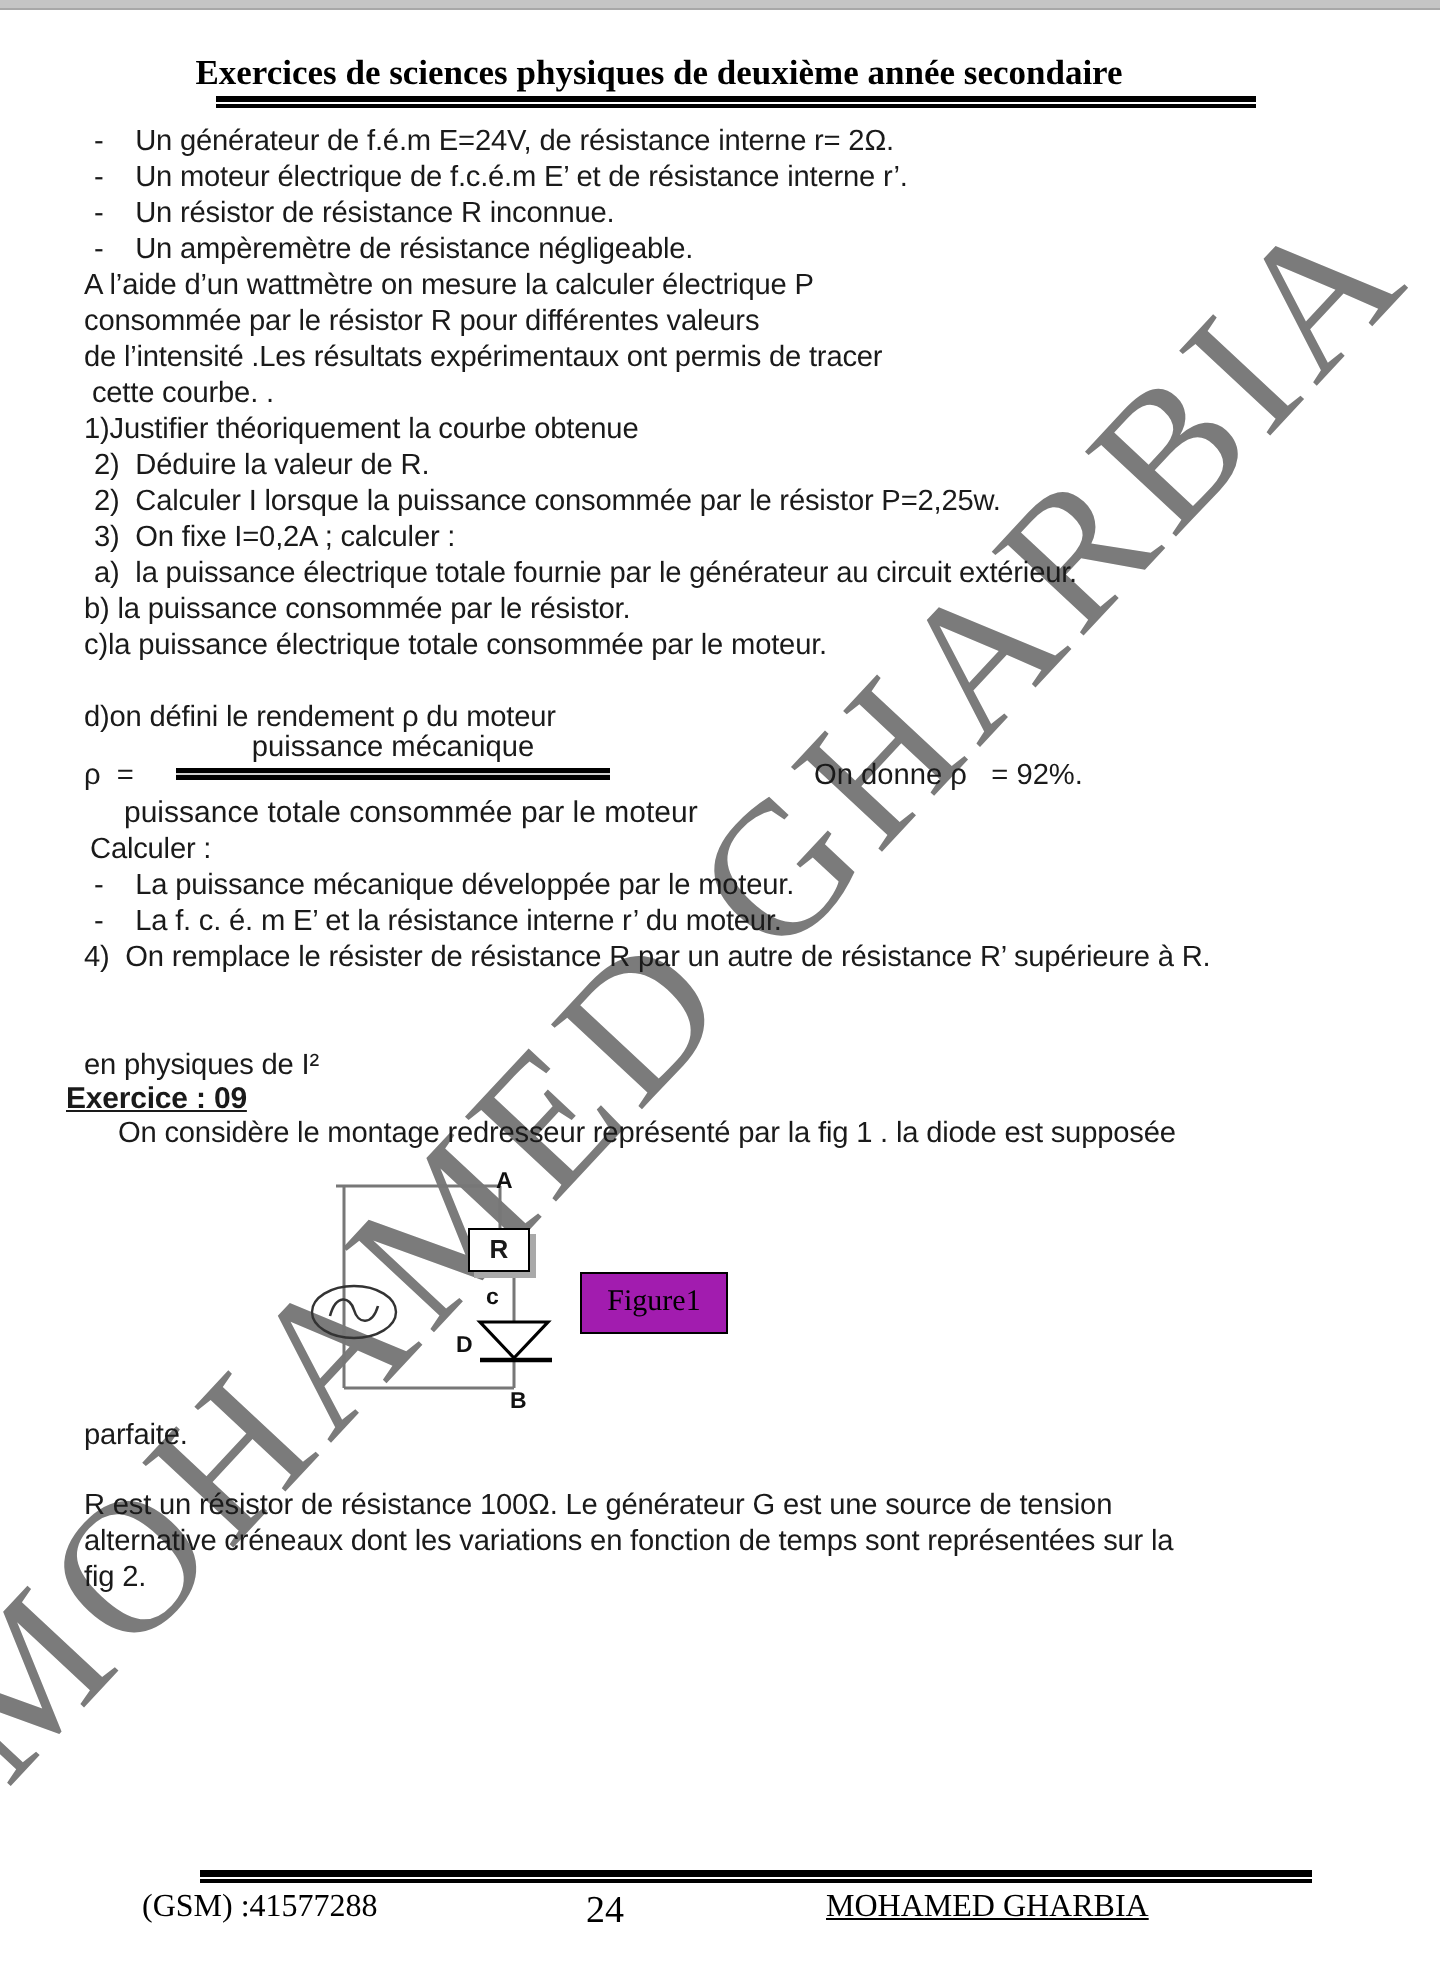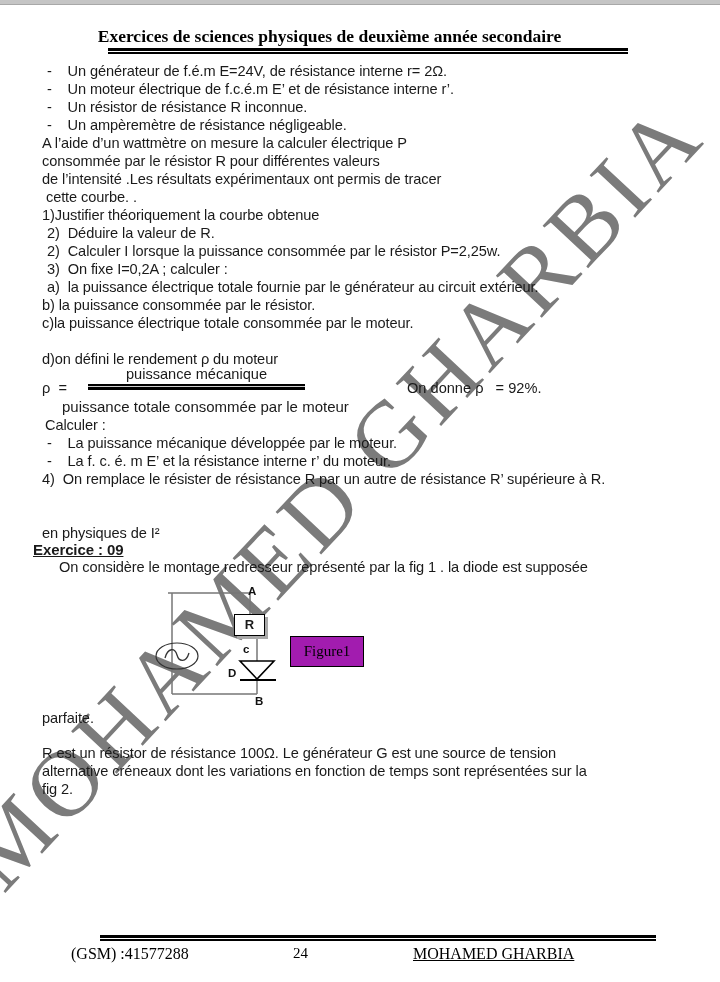--- a/index.html
+++ b/index.html
@@ -30,21 +30,21 @@
   .r-box{position:absolute;left:104px;top:29px;width:29px;height:20px;background:#fff;
          border:1.6px solid #000;box-shadow:3px 3px 0 #a9a9a9;
          text-align:center;font-weight:bold;font-size:13px;line-height:20px;}
   .caption-box{position:absolute;left:160px;top:51px;width:72px;height:29px;background:#a21caf;
                border:1.6px solid #000;text-align:center;
                font-family:"Liberation Serif",serif;font-size:15px;line-height:29px;color:#000;}
   .footer-rule{position:absolute;left:100px;top:935px;width:556px;height:7px;
                background:linear-gradient(to bottom,#000 0 3.4px,#fff 3.4px 4.4px,#000 4.4px 6.4px,#fff 6.4px 7px);}
   .footer-txt{position:absolute;top:945px;font-family:"Liberation Serif",serif;font-size:16px;color:#000;white-space:pre;}
   .f-gsm{left:71px;}
-  .f-page{left:293px;font-size:15px;}
+  .f-page{left:293px;font-size:19px;}
   .f-author{left:413px;text-decoration:underline;}
 </style>
 </head>
 <body>
 
 <div class="page">
 
   <div class="top-strip"></div>
 
   <div class="watermark">MOHAMED GHARBIA</div>

